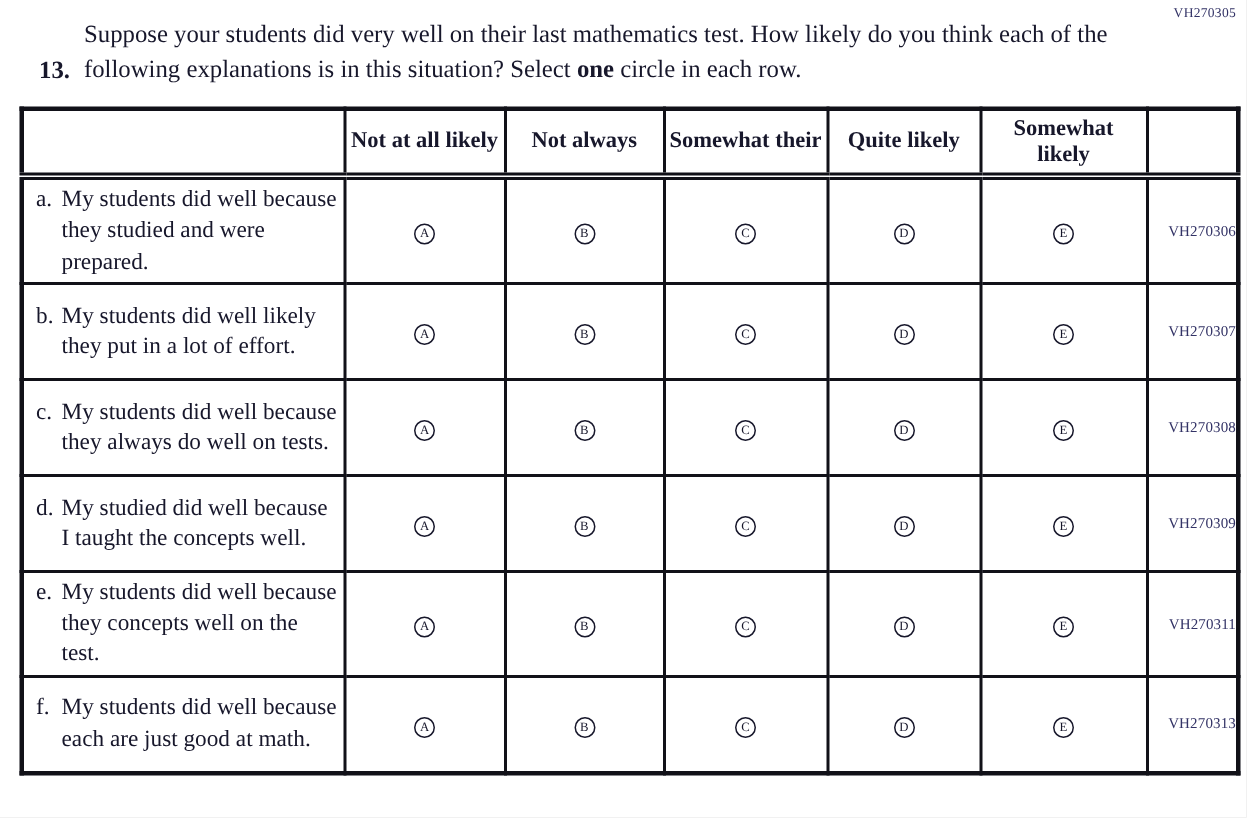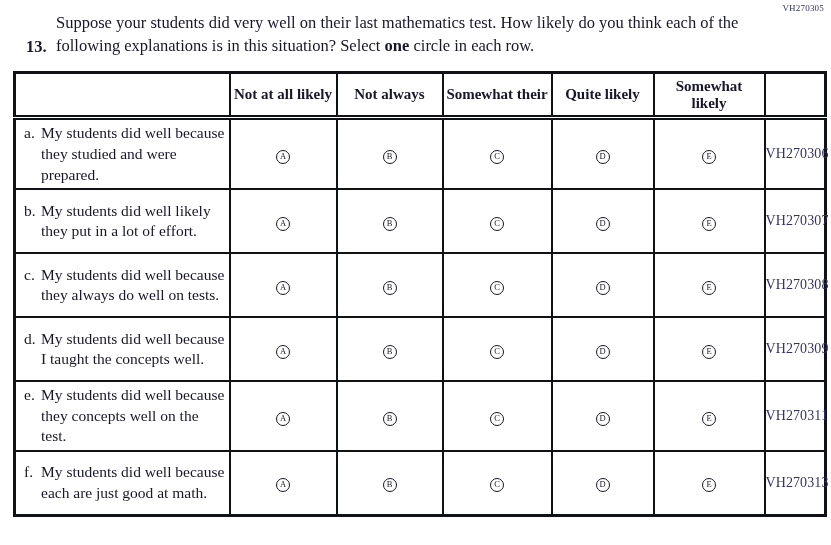--- a/index.html
+++ b/index.html
@@ -77,21 +77,21 @@
     border-radius: 50%;
     font-size: 8.5px;
     line-height: 11.5px;
     text-align: center;
     color: #17172b;
     cursor: pointer;
     user-select: none;
   }
   td.code-cell {
     text-align: right;
-    font-size: 14px;
+    font-size: 10px;
     color: #333366;
     padding: 0 0;
     letter-spacing: 0.1px;
   }
 </style>
 </head>
 <body>
 
 <div class="page">
 
@@ -163,21 +163,21 @@
         <td class="opt-cell"><span class="circle">B</span></td>
         <td class="opt-cell"><span class="circle">C</span></td>
         <td class="opt-cell"><span class="circle">D</span></td>
         <td class="opt-cell"><span class="circle">E</span></td>
         <td class="code-cell">VH270308</td>
       </tr>
       <tr>
         <td class="stmt-cell">
           <div class="stmt">
               <span class="stmt-letter">d.</span>
-              <span>My students did well because I taught the concepts well.</span>
+              <span>My studied did well because I taught the concepts well.</span>
             </div>
         </td>
         <td class="opt-cell"><span class="circle">A</span></td>
         <td class="opt-cell"><span class="circle">B</span></td>
         <td class="opt-cell"><span class="circle">C</span></td>
         <td class="opt-cell"><span class="circle">D</span></td>
         <td class="opt-cell"><span class="circle">E</span></td>
         <td class="code-cell">VH270309</td>
       </tr>
       <tr>

